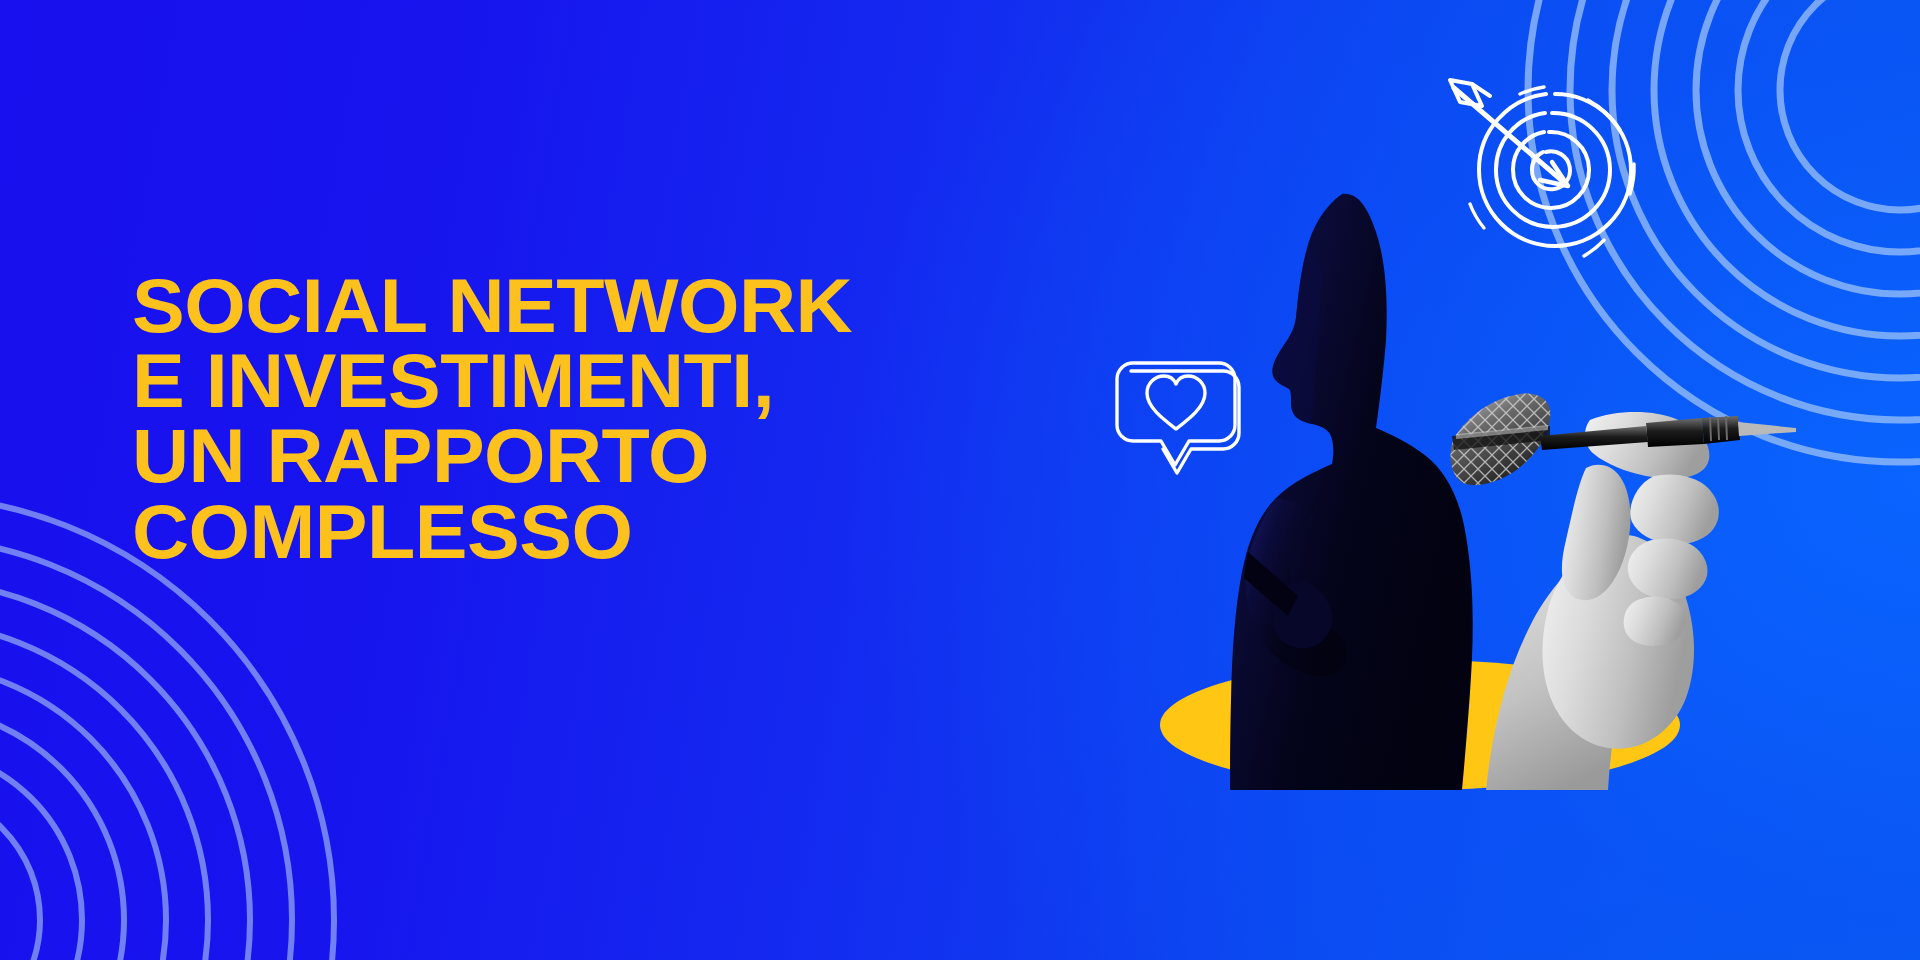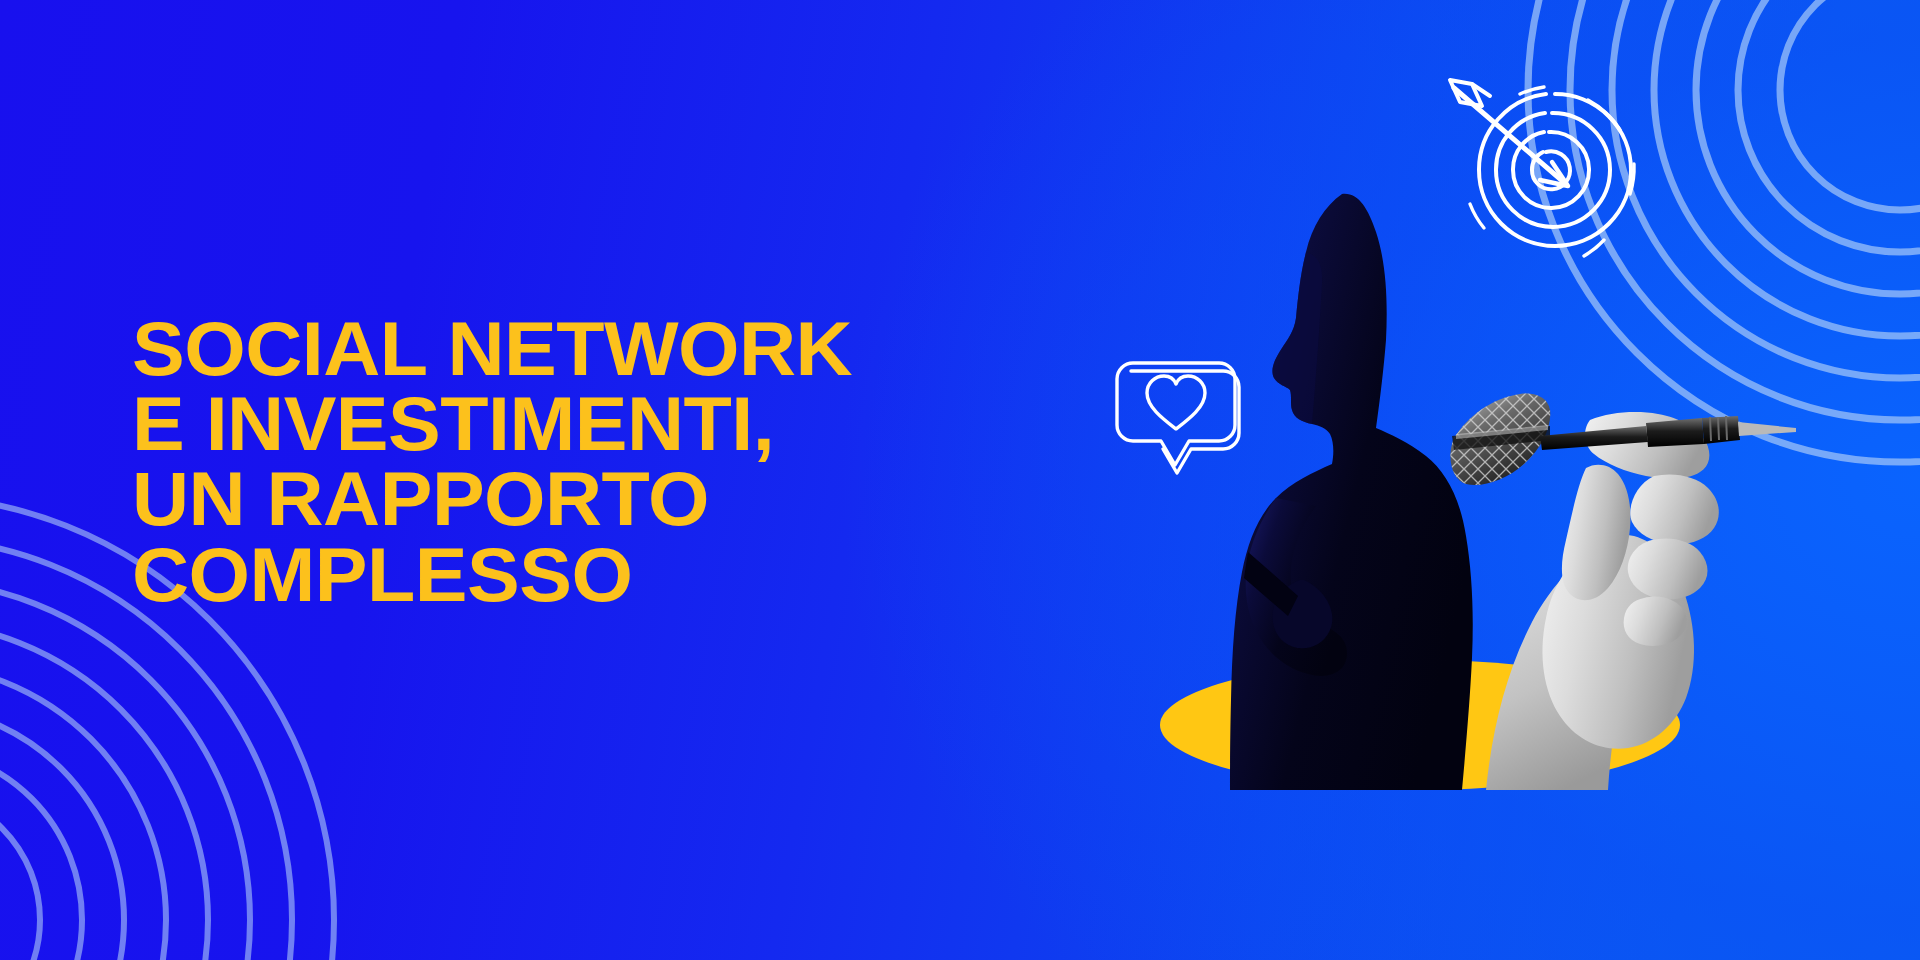--- a/index.html
+++ b/index.html
@@ -27,21 +27,20 @@
     width:520px; height:130px;
     background:#FFC713;
     border-radius:50%;
   }
 
   
   .headline {
     position:absolute;
     left:132px; top:268px;
     width:960px;
-    margin-top:43px;
   }
   .headline .line {
     display:block;
     color:#FCC11C;
     font-size:76px;
     line-height:0.99;
     font-weight:bold;
     letter-spacing:-0.5px;
     text-transform:uppercase;
     transform:scaleX(1.04);

